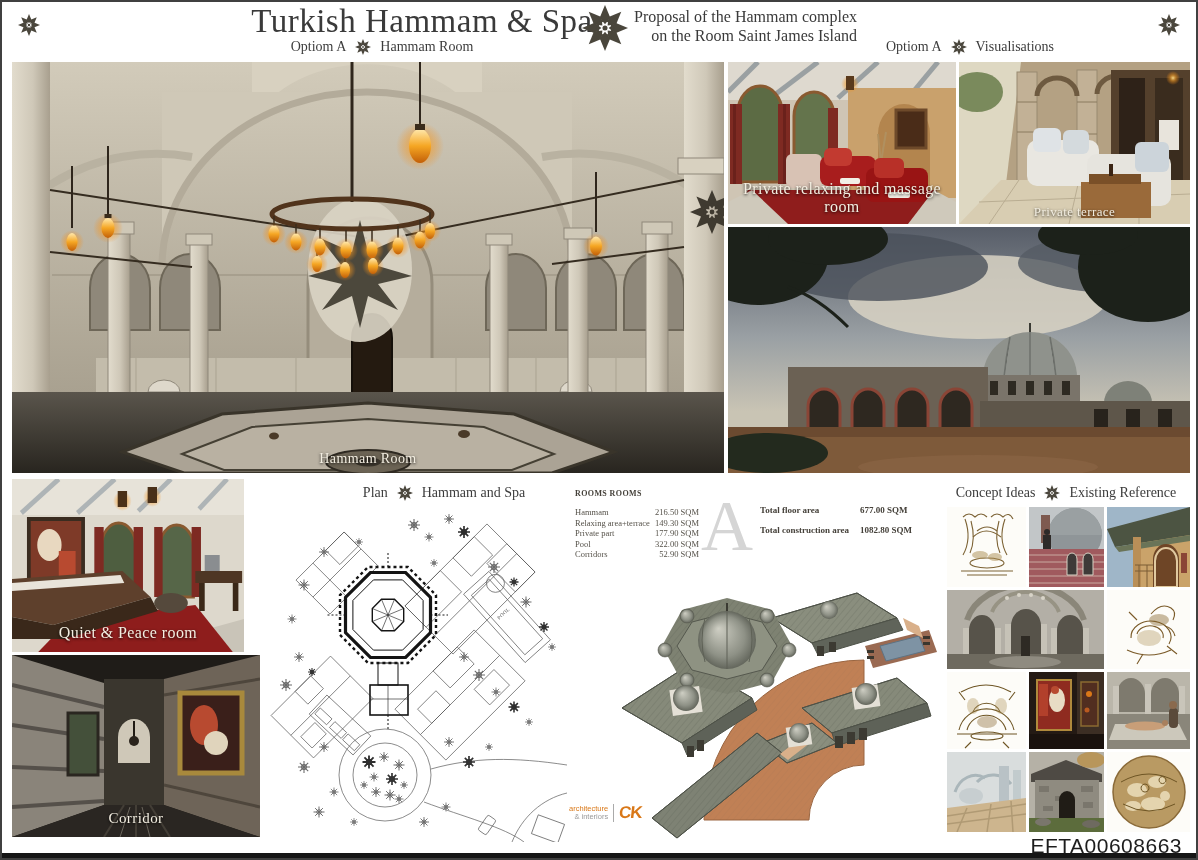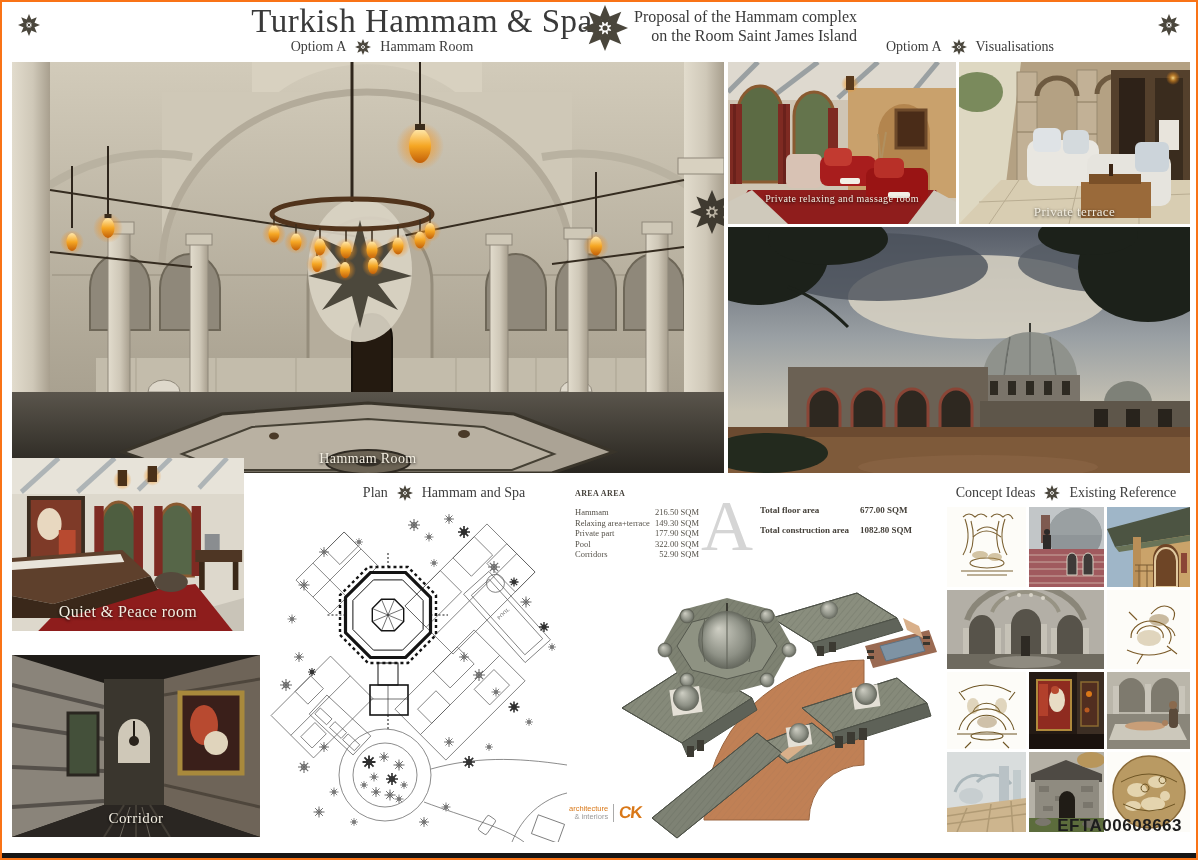--- a/index.html
+++ b/index.html
@@ -1,16 +1,16 @@
 <!DOCTYPE html>
 <html><head>
 <meta charset="utf-8">
 <style>
   html,body{margin:0;padding:0;background:#e8e8e8;}
-  .board{position:relative;width:1198px;height:860px;background:#fff;border:2px solid #f97316;
+  .board{position:relative;width:1198px;height:860px;background:#fff;border:2px solid #404040;
          box-sizing:border-box;font-family:"Liberation Serif",serif;overflow:hidden;margin:0 auto;}
   .abs{position:absolute;}
   .photo{position:absolute;overflow:hidden;background:#9a9488;}
   .photo svg{display:block;width:100%;height:100%;}
   .caption{position:absolute;left:0;right:0;text-align:center;color:#f3eee1;
            letter-spacing:.4px;text-shadow:0 1px 3px rgba(0,0,0,.85);pointer-events:none;}
   .sec-head{position:absolute;display:flex;align-items:center;justify-content:center;gap:9px;
             color:#3c3c3c;font-size:14px;}
   .rosette{flex:none;color:#4a463c;}
   .title{position:absolute;left:248px;top:1px;width:344px;text-align:center;font-size:33px;
@@ -26,22 +26,22 @@
   .pool-label{position:absolute;left:494px;top:609px;font-size:5px;color:#444;
               transform:rotate(-42deg);letter-spacing:.5px;}
   .logo{position:absolute;left:567px;top:801px;display:flex;align-items:center;gap:5px;
         font-family:"Liberation Sans",sans-serif;}
   .logo-txt{text-align:right;font-size:7.5px;line-height:8.5px;}
   .logo-l1{color:#d97818;}
   .logo-l2{color:#9a9a9a;}
   .logo-div{width:1px;height:18px;background:#aaa;}
   .logo-mark{color:#d97818;font-size:17px;font-weight:bold;letter-spacing:-1px;
              transform:skewX(-6deg);}
-  .sheet-code{position:absolute;right:14px;bottom:22px;font-family:"Liberation Sans",sans-serif;
-              font-size:17px;color:#1d1d1d;letter-spacing:.5px;font-weight:bold;}
+  .sheet-code{position:absolute;right:14px;bottom:0;font-family:"Liberation Sans",sans-serif;
+              font-size:21px;color:#1d1d1d;letter-spacing:.5px;}
   .bottom-bar{position:absolute;left:0;right:0;bottom:0;height:5px;background:#161616;}
   .cell{position:absolute;overflow:hidden;background:#fff;}
   .cell svg{display:block;width:100%;height:100%;}
 </style>
 </head>
 <body>
 
 <svg width="0" height="0" style="position:absolute" aria-hidden="true">
   <defs>
     <g id="rosette-sym">
@@ -332,21 +332,21 @@
       <g>
         <rect x="58" y="92" width="36" height="34" rx="6" fill="#d8c2b4"></rect>
         <rect x="92" y="94" width="56" height="30" rx="8" fill="#a81d1d"></rect>
         <rect x="96" y="86" width="28" height="18" rx="6" fill="#c23a30"></rect>
         <rect x="138" y="106" width="62" height="34" rx="8" fill="#991414"></rect>
         <rect x="146" y="96" width="30" height="20" rx="6" fill="#b83028"></rect>
         <rect x="112" y="116" width="20" height="6" rx="2" fill="#f2efe6"></rect>
         <rect x="160" y="130" width="22" height="6" rx="2" fill="#f2efe6"></rect>
       </g>
     </svg>
-    <div class="caption" style="bottom:20px;font-size:10px">Private relaxing and massage room</div>
+    <div class="caption" style="bottom:8px;font-size:16px">Private relaxing and massage room</div>
   </div>
 
   <div class="photo" style="left:957px;top:60px;width:231px;height:162px">
     <svg viewBox="0 0 231 162" preserveAspectRatio="none">
       <rect width="231" height="162" fill="#b4a183"></rect>
       <polygon points="0,0 62,0 42,162 0,162" fill="#ded8c2"></polygon>
       <ellipse cx="18" cy="30" rx="26" ry="20" fill="#7a8a5c"></ellipse>
       <g fill="#c2b196" stroke="#988a70">
         <rect x="58" y="10" width="20" height="130"></rect>
           <rect x="118" y="8" width="20" height="130"></rect>
@@ -436,21 +436,21 @@
           <rect x="430" y="182" width="14" height="22"></rect>
         </g>
 
       <rect x="0" y="200" width="462" height="46" fill="#7e5a3a"></rect>
       <rect x="0" y="200" width="462" height="10" fill="#6b4a30"></rect>
       <ellipse cx="40" cy="226" rx="60" ry="20" fill="#232a1e"></ellipse>
       <ellipse cx="250" cy="240" rx="120" ry="12" fill="#8a6444" opacity=".7"></ellipse>
     </svg>
   </div>
 
-  <div class="photo" style="left:10px;top:456px;width:232px;height:173px">
+  <div class="photo" style="left:10px;top:477px;width:232px;height:173px">
     <svg viewBox="0 0 248 173" preserveAspectRatio="none">
       <rect width="248" height="173" fill="#ddd8cc"></rect>
       <rect width="248" height="36" fill="#e7e3d9"></rect>
       <g stroke="#aeb4b6" stroke-width="5">
           <line x1="50" y1="0" x2="10" y2="34"></line>
           <line x1="110" y1="0" x2="70" y2="34"></line>
           <line x1="170" y1="0" x2="135" y2="32"></line>
           <line x1="230" y1="0" x2="200" y2="30"></line>
         </g>
       <g transform="translate(118,22)">
@@ -637,21 +637,21 @@
         <use href="#tree-sym" transform="translate(112,285)"></use>
           <use href="#tree-sym" transform="translate(126,288) scale(1.1)"></use>
         <use href="#tree-sym" transform="translate(100,278) scale(.8)"></use>
           <use href="#tree-sym" transform="translate(135,292) scale(.9)"></use>
       </g>
     </svg>
   </div>
   <div class="pool-label">POOL</div>
 
   <div class="rooms">
-    <div class="rooms-title">AREA AREA</div>
+    <div class="rooms-title">ROOMS ROOMS</div>
     <div class="rrow">
         <span>Hammam</span>
         <span class="rv">216.50 SQM</span>
       </div>
     <div class="rrow">
         <span>Relaxing area+terrace</span>
         <span class="rv">149.30 SQM</span>
       </div>
     <div class="rrow">
         <span>Private part</span>

